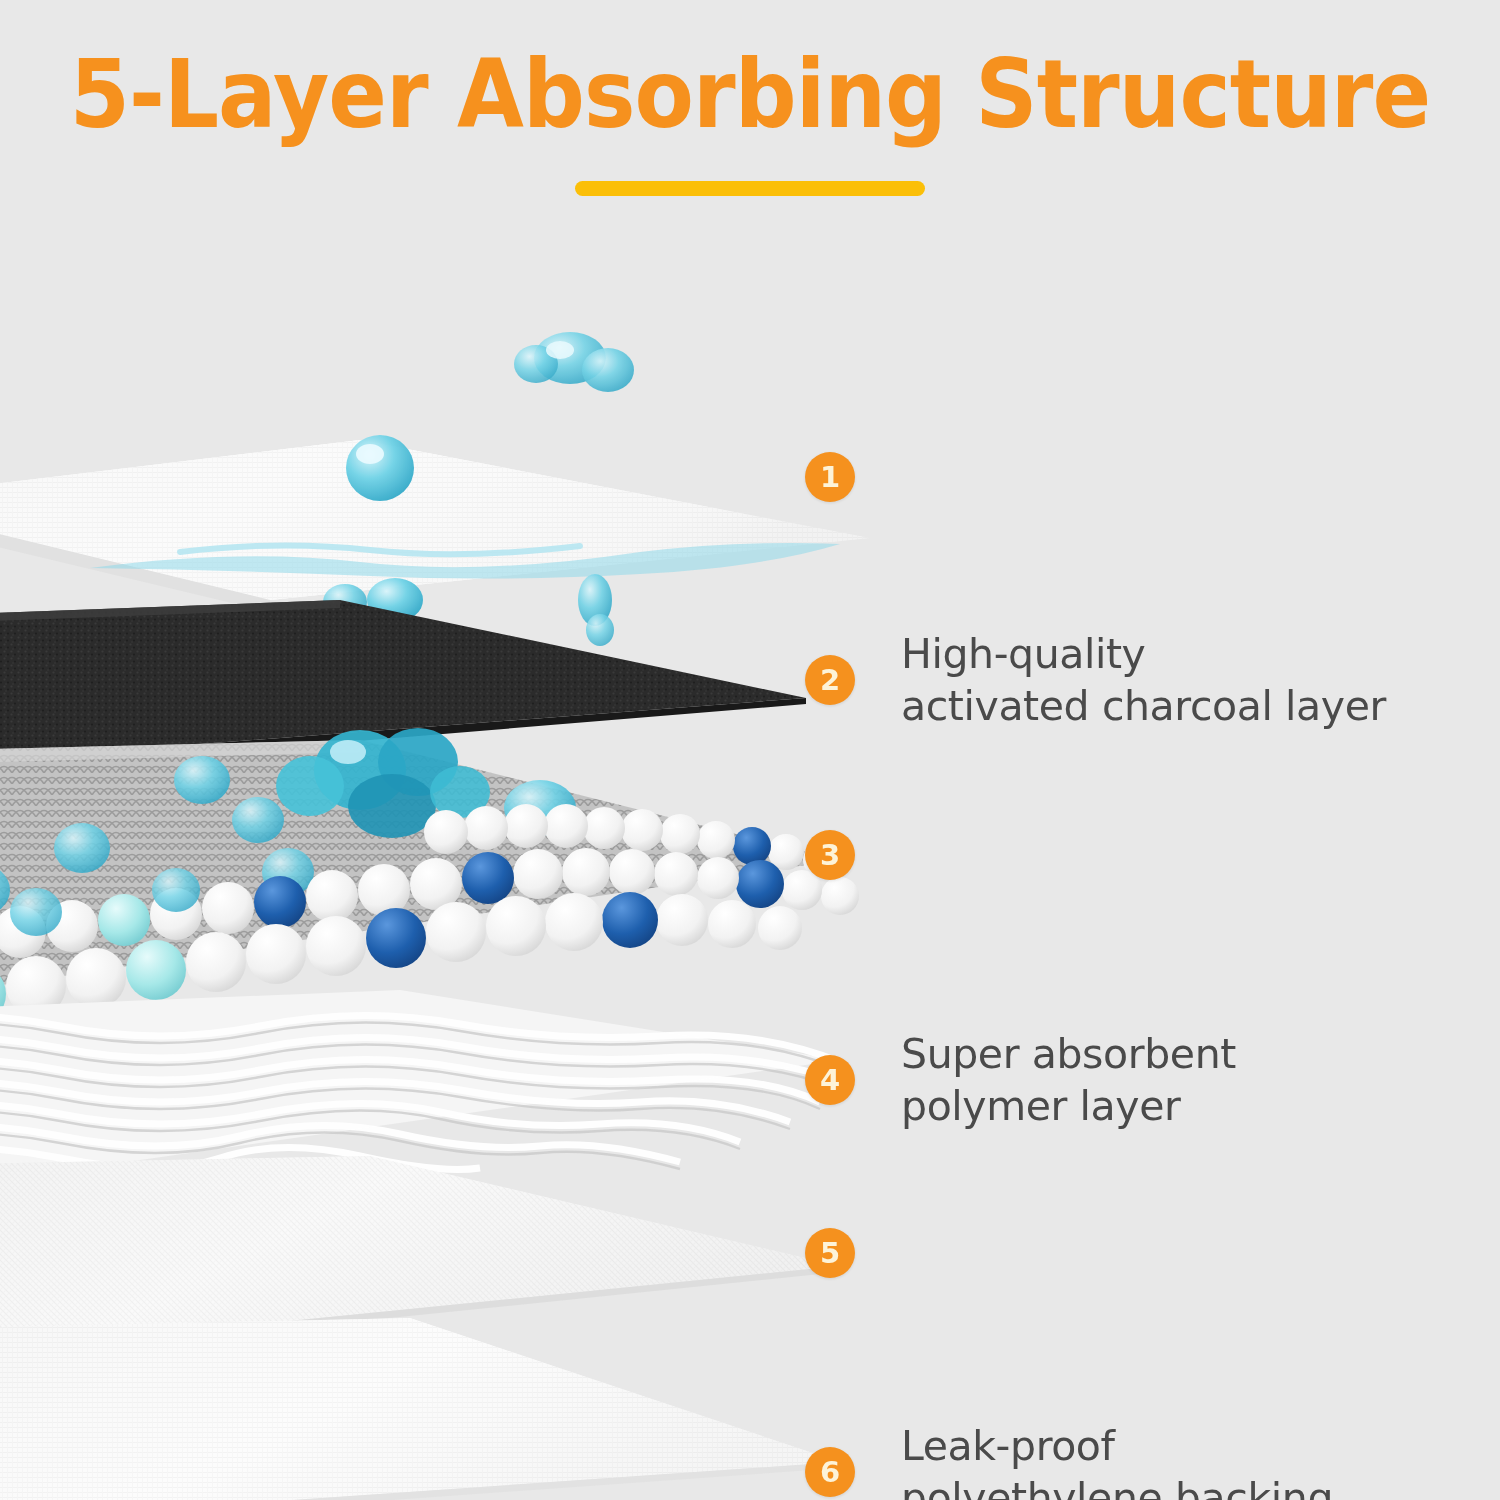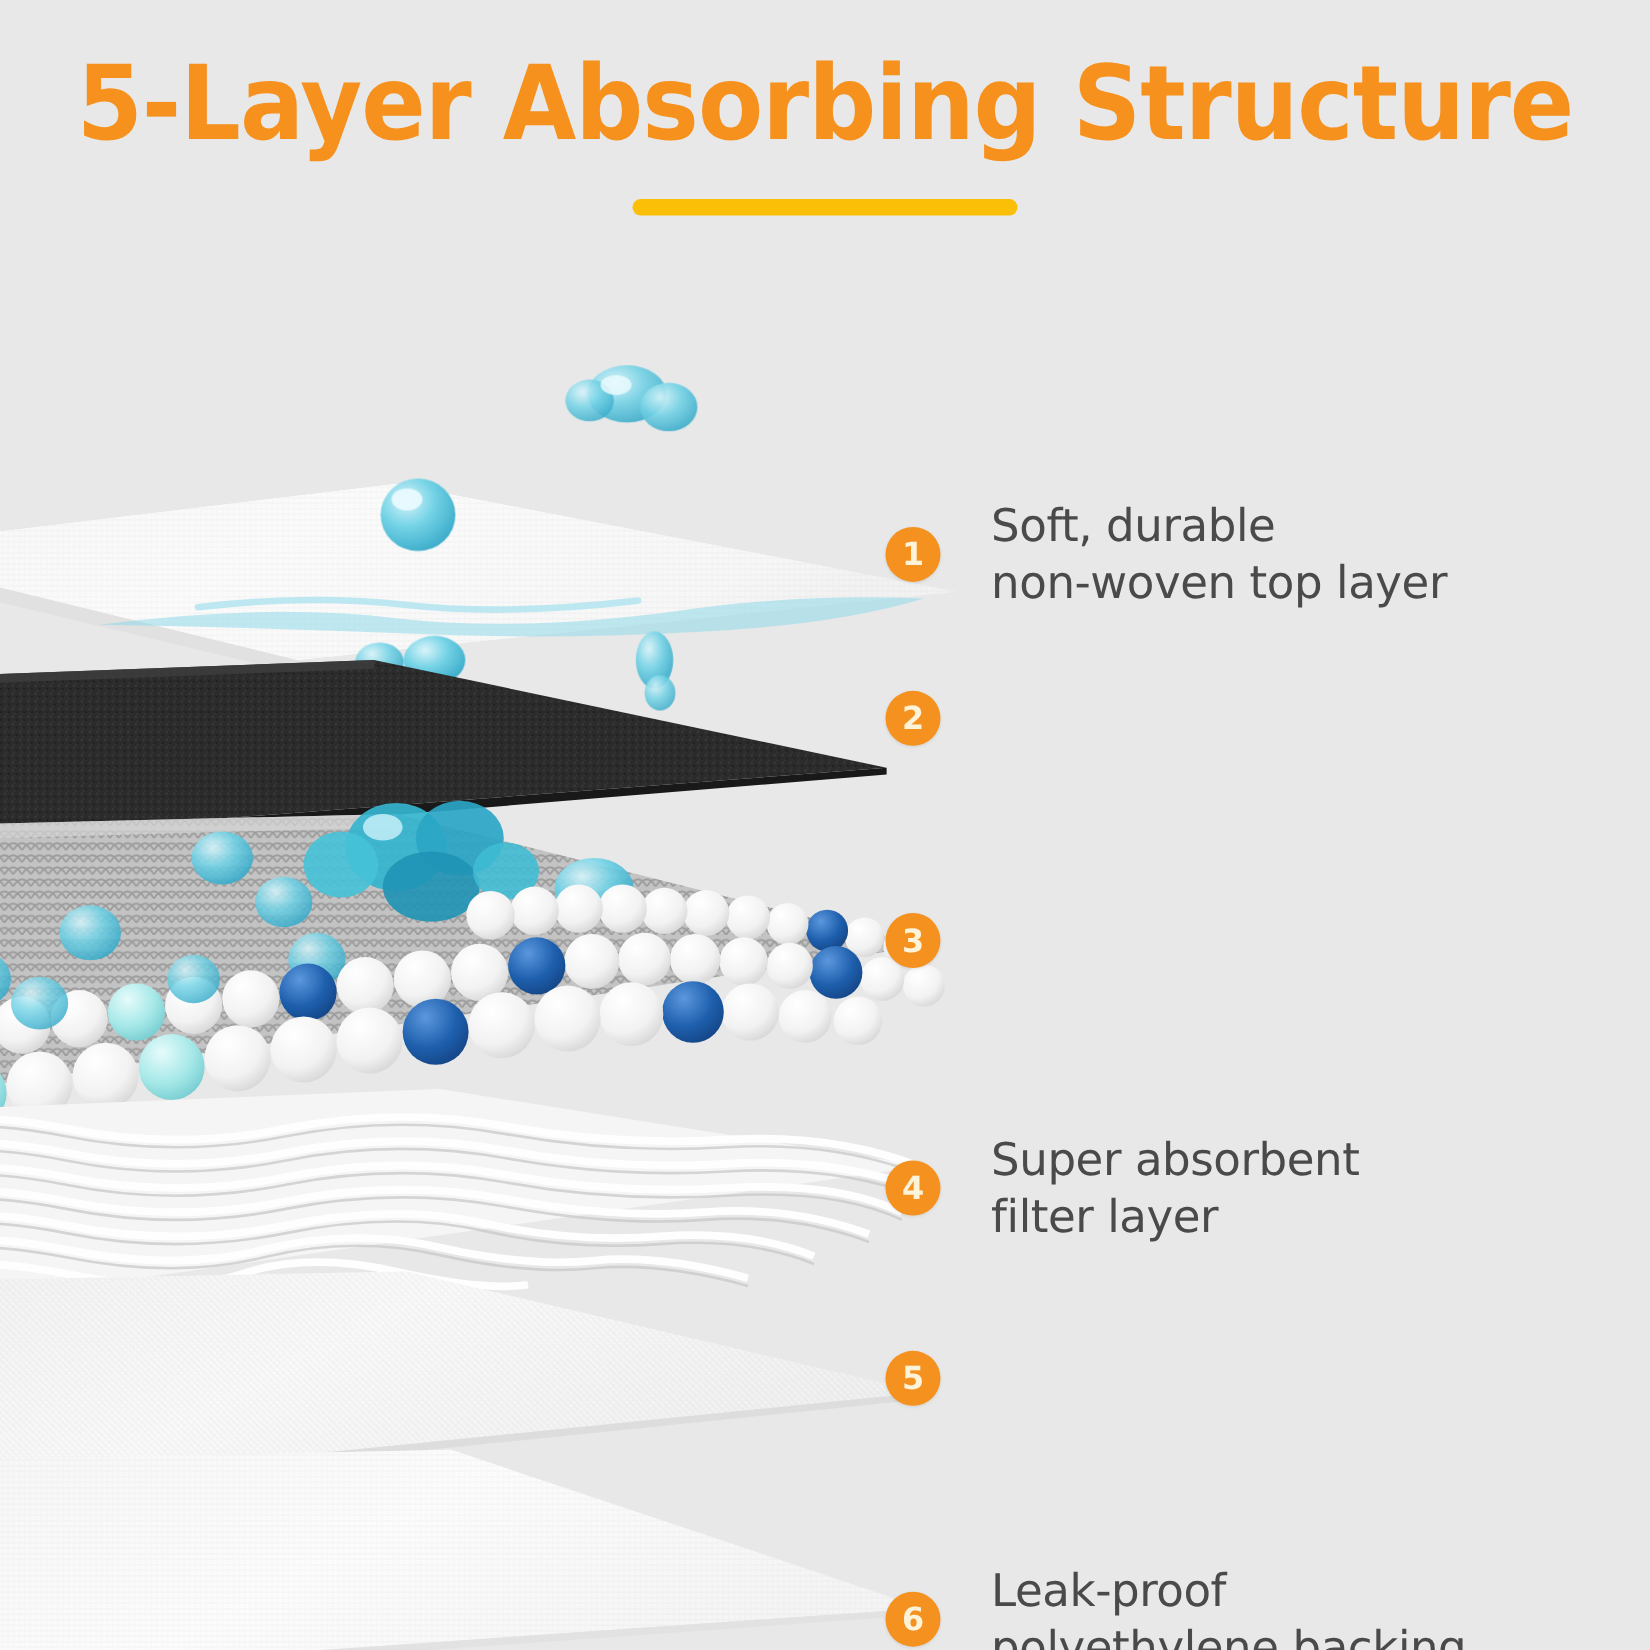--- a/index.html
+++ b/index.html
@@ -292,36 +292,36 @@
       <g>
         <polygon points="-80,1030 470,1018 900,1162 -80,1230" fill="url(#sheet6G)"></polygon>
         <polygon points="-80,1030 470,1018 900,1162 -80,1230" fill="url(#weaveTex2)" opacity="0.55"></polygon>
         <polygon points="-80,1230 900,1162 900,1168 -80,1238" fill="#e0e0e0" opacity="0.85"></polygon>
       </g>
     </svg>
   </div>
 
   <div class="callout c1">
     <div class="badge">1</div>
-    <div class="ctext">Soft, durable
-non-woven top layer</div>
   </div>
 
   <div class="callout c2">
     <div class="badge">2</div>
+    <div class="ctext">High-quality
+activated charcoal layer</div>
   </div>
 
   <div class="callout c3">
     <div class="badge">3</div>
   </div>
 
   <div class="callout c4">
     <div class="badge">4</div>
     <div class="ctext">Super absorbent
-filter layer</div>
+polymer layer</div>
   </div>
 
   <div class="callout c5">
     <div class="badge">5</div>
   </div>
 
   <div class="callout c6">
     <div class="badge">6</div>
     <div class="ctext">Leak-proof
 polyethylene backing</div>

